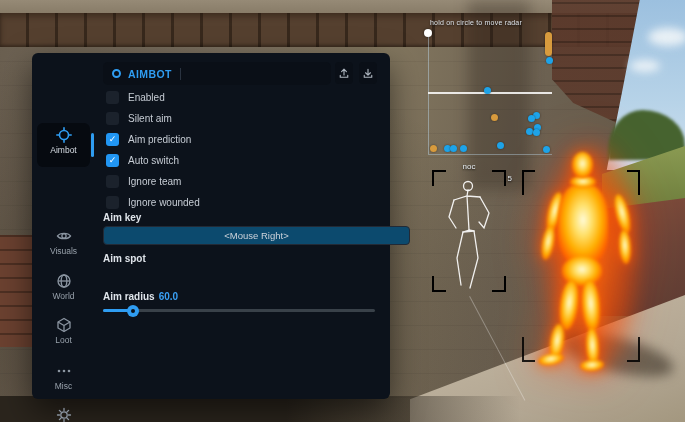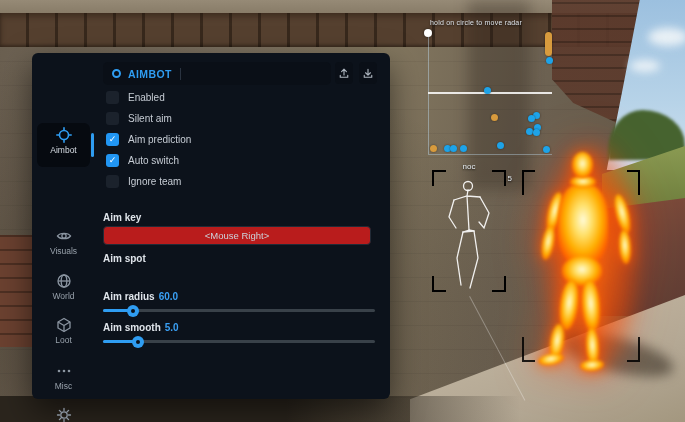--- a/index.html
+++ b/index.html
@@ -122,21 +122,21 @@
     display:flex;align-items:center;justify-content:center;cursor:pointer;}
   .icon-btn.up{left:240px;}
   .icon-btn.down{left:264px;}
   .chk-row{position:absolute;left:11px;display:flex;align-items:center;height:16px;cursor:pointer;}
   .checkbox{width:13px;height:13px;border-radius:3px;background:#1b222c;flex:0 0 auto;
     display:flex;align-items:center;justify-content:center;}
   .checkbox.checked{background:#2196f3;}
   .checkbox.checked::after{content:"✓";color:#fff;font-size:9px;line-height:1;}
   .chk-label{margin-left:9px;font-size:10px;color:#c6ccd4;}
   .sec-label{position:absolute;left:8px;font-size:10px;font-weight:bold;color:#dfe4ea;}
-  .key-btn{position:absolute;left:8px;width:268px;height:19px;background:#b91c1c;border:1px solid #222a36;
+  .key-btn{position:absolute;left:8px;width:307px;height:19px;background:#0c4a6e;border:1px solid #222a36;
     border-radius:4px;display:flex;align-items:center;justify-content:center;
     font-size:9.5px;color:#ccd2da;cursor:pointer;}
   .select{position:absolute;left:8px;width:272px;height:18px;background:#10161f;border-radius:4px;
     display:flex;align-items:center;padding:0 8px;font-size:9.5px;color:#c6ccd4;cursor:pointer;}
   .select svg{margin-left:auto;}
   .slider-row{position:absolute;left:8px;width:272px;}
   .slider-head{font-size:10px;font-weight:bold;color:#dfe4ea;}
   .slider-val{color:#3aa0f5;margin-left:4px;font-weight:bold;}
   .slider-track{position:relative;margin-top:7px;width:100%;height:3px;border-radius:2px;background:#394149;cursor:pointer;}
   .slider-fill{position:absolute;left:0;top:0;height:3px;border-radius:2px;background:#2f9df2;}
@@ -321,35 +321,32 @@
         <div class="chk-label">Aim prediction</div>
       </div>
       <div class="chk-row" style="top:99px;">
         <div class="checkbox checked"></div>
         <div class="chk-label">Auto switch</div>
       </div>
       <div class="chk-row" style="top:120px;">
         <div class="checkbox"></div>
         <div class="chk-label">Ignore team</div>
       </div>
+      <div class="chk-row" style="top:141px;">
+        <div class="checkbox"></div>
+        <div class="chk-label">Ignore wounded</div>
+      </div>
 
       <div class="sec-label" style="top:159px;">Aim key</div>
       <div class="key-btn" style="top:173px;">&lt;Mouse Right&gt;</div>
 
       <div class="sec-label" style="top:200px;">Aim spot</div>
 
       <div class="slider-row" style="top:238px;">
         <div class="slider-head"><span>Aim radius</span><span class="slider-val">60.0</span></div>
         <div class="slider-track">
           <div class="slider-fill" style="width: 11%;"></div>
           <div class="slider-thumb" style="left: calc(11% - 6px);"></div>
         </div>
       </div>
-      <div class="slider-row" style="top:269px;">
-        <div class="slider-head"><span>Aim smooth</span><span class="slider-val">5.0</span></div>
-        <div class="slider-track">
-          <div class="slider-fill" style="width: 13%;"></div>
-          <div class="slider-thumb" style="left: calc(13% - 6px);"></div>
-        </div>
-      </div>
     </div>
   </div>
 </div>
 
 </body></html>

